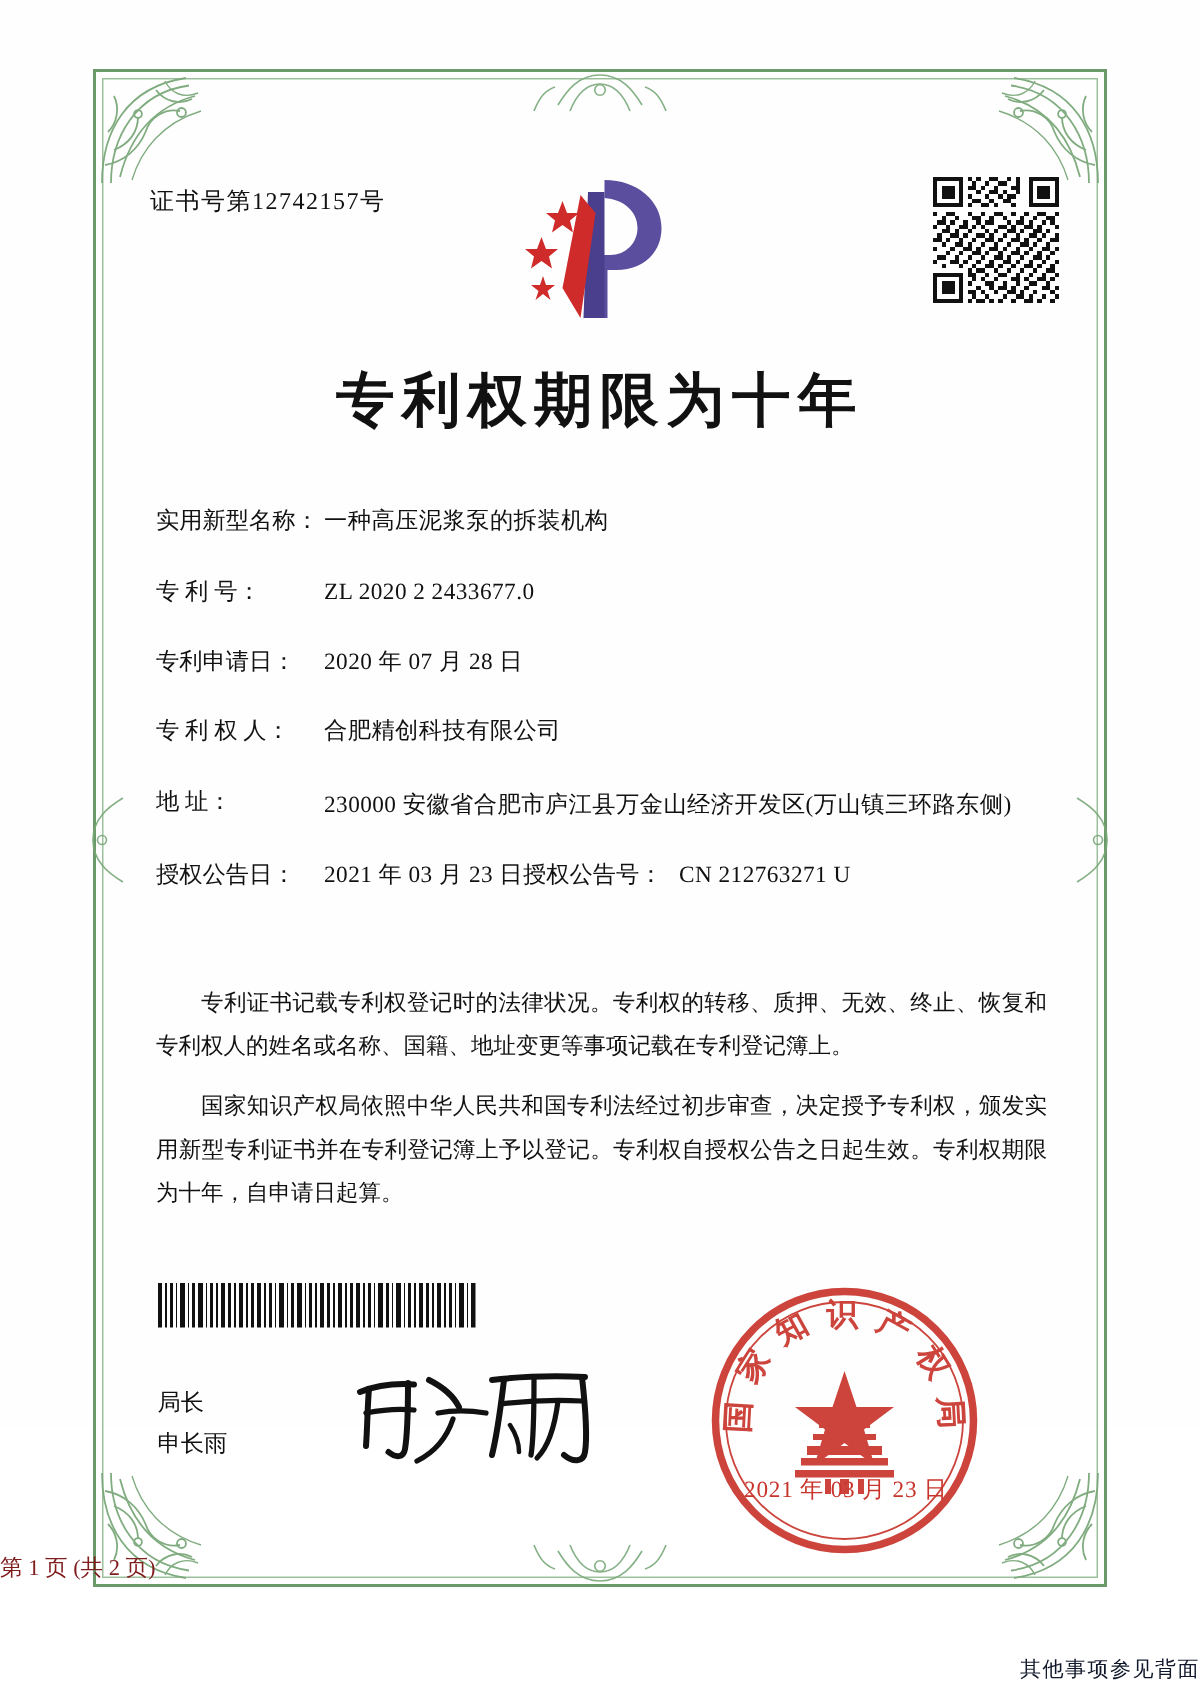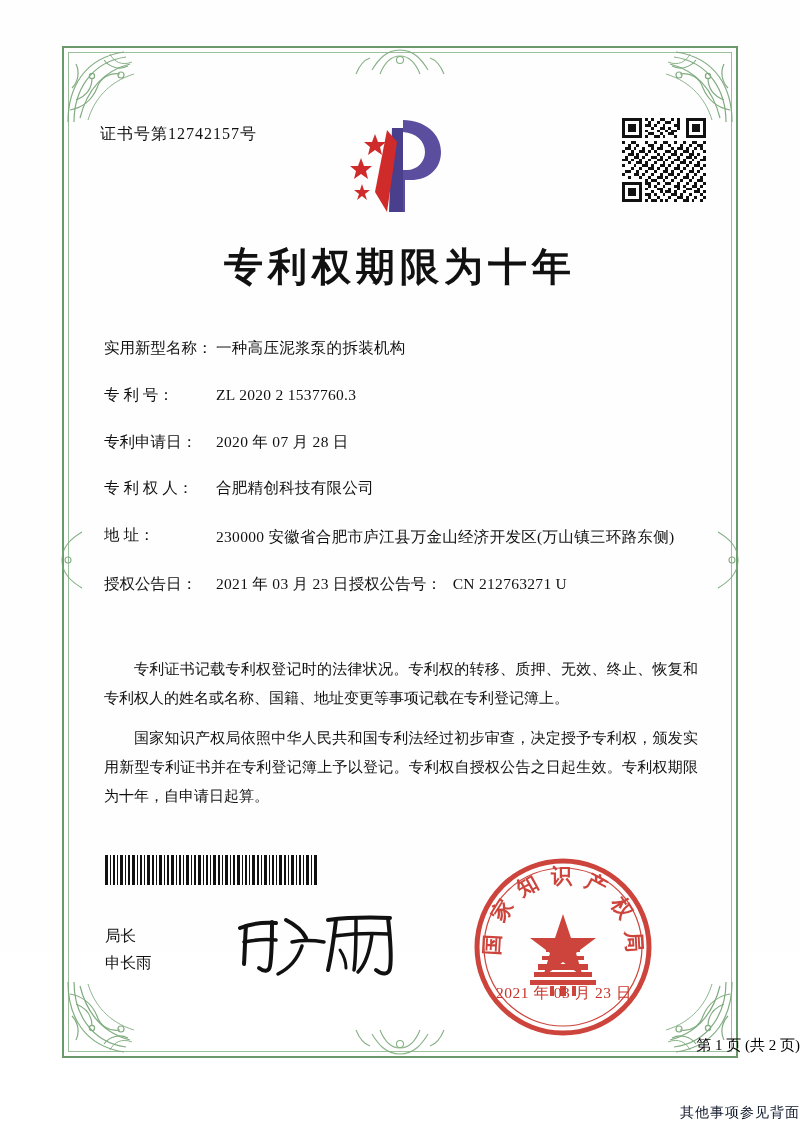--- a/index.html
+++ b/index.html
@@ -173,23 +173,23 @@
     left: 496px; top: 983px;
     font-size: 15.5px;
     color: #c8352c;
     letter-spacing: 0.5px;
   }
 
   
   .page-no {
     position: absolute;
     left: 0; right: 0; top: 1036px;
-    text-align: right;
+    text-align: left;
     font-size: 15px;
-    color: #000000;
+    color: #7f1d1d;
   }
   .footer-note {
     position: absolute;
     left: 0; right: 0; top: 1104px;
     text-align: right;
     font-size: 14px;
     color: #0f172a;
     letter-spacing: 1px;
   }
 </style>
@@ -543,21 +543,21 @@
 
   <div class="title">专利权期限为十年</div>
 
   <div class="fields">
     <div class="frow">
       <div class="flabel">实用新型名称：</div>
       <div class="fvalue">一种高压泥浆泵的拆装机构</div>
     </div>
     <div class="frow">
       <div class="flabel">专 利 号：</div>
-      <div class="fvalue">ZL 2020 2 1537760.3</div>
+      <div class="fvalue">ZL 2020 2 2433677.0</div>
     </div>
     <div class="frow">
       <div class="flabel">专利申请日：</div>
       <div class="fvalue">2020 年 07 月 28 日</div>
     </div>
     <div class="frow">
       <div class="flabel">专 利 权 人：</div>
       <div class="fvalue">合肥精创科技有限公司</div>
     </div>
     <div class="frow">

